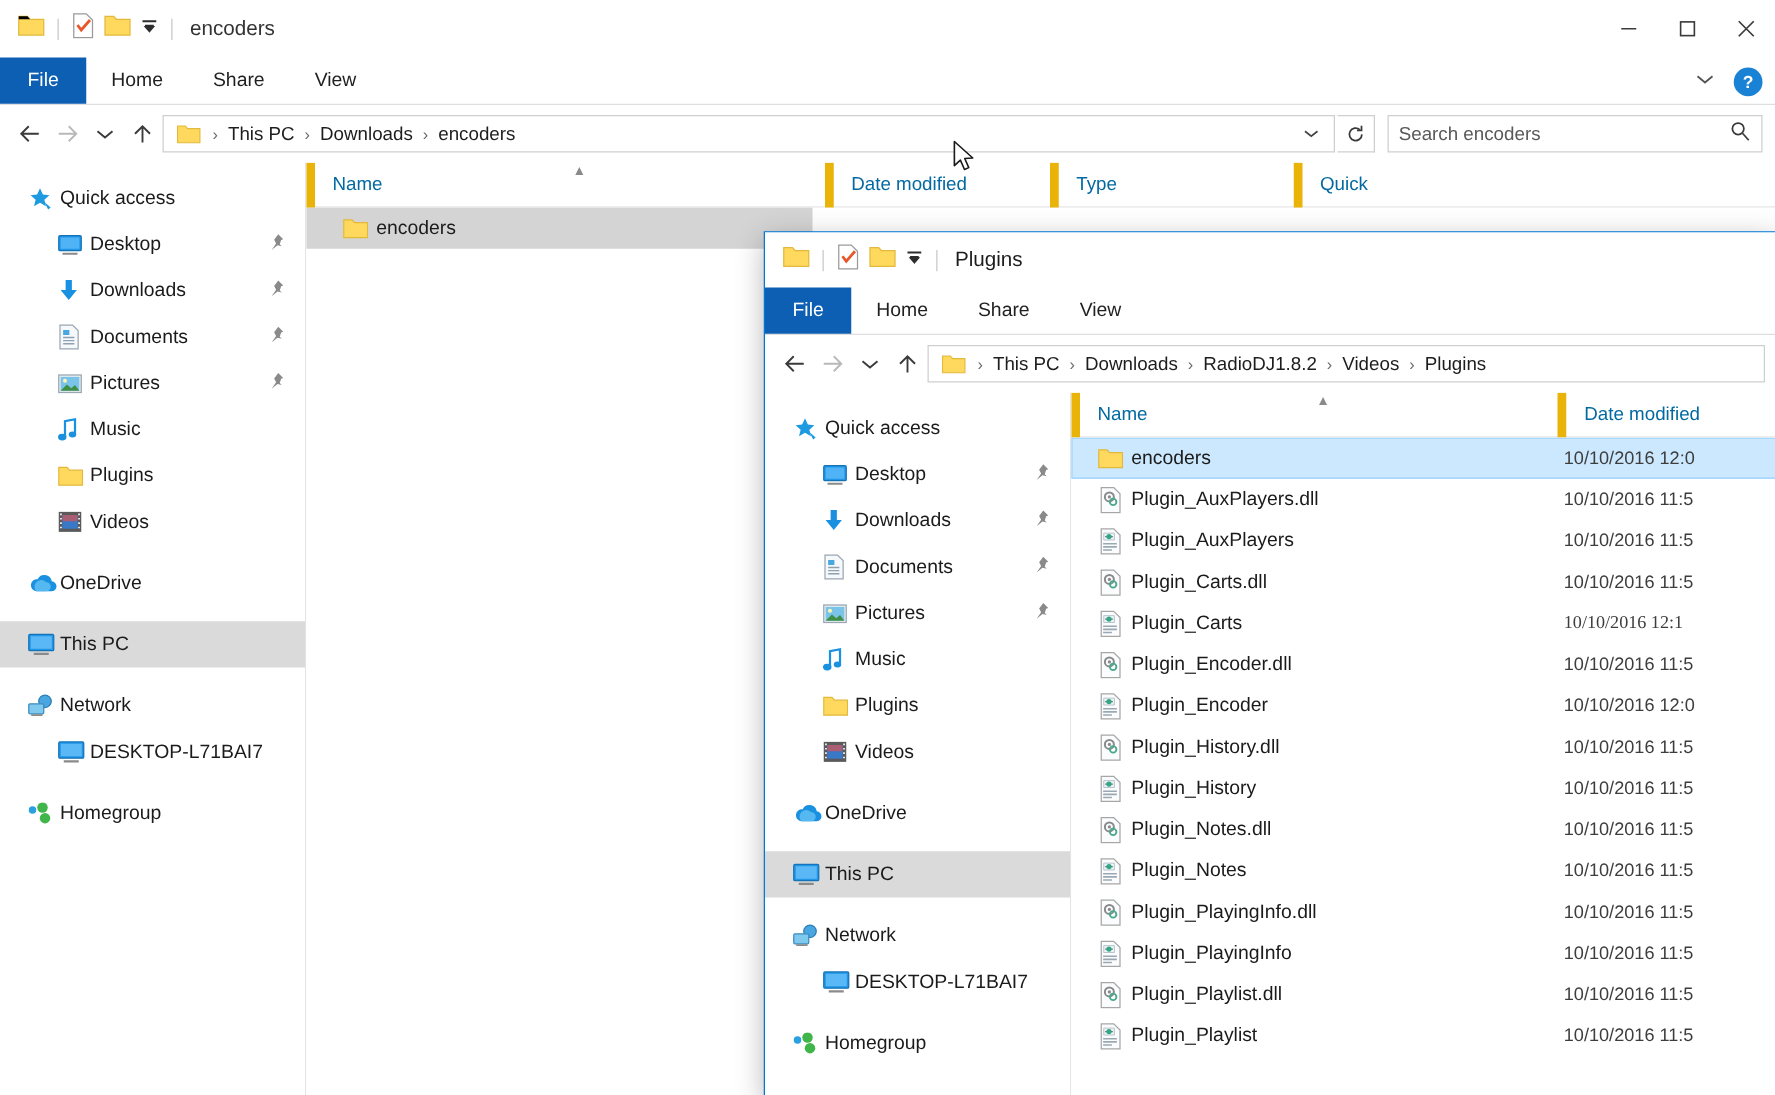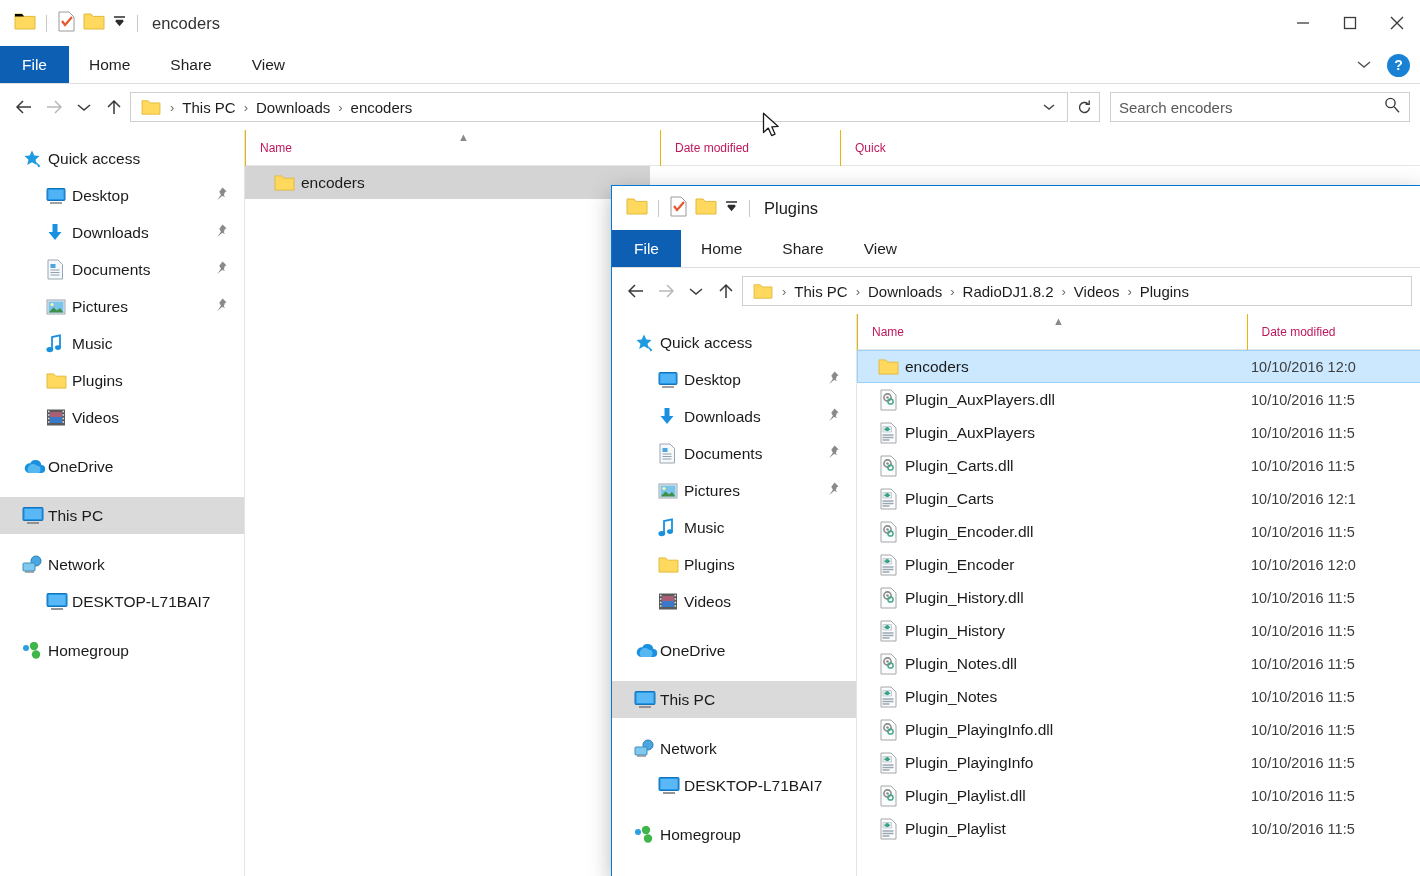--- a/index.html
+++ b/index.html
@@ -54,22 +54,22 @@
   .navpane.front-pane { width:245px; flex:0 0 245px; }
   .nrow { height:37px; display:flex; align-items:center; padding-left:22px; font-size:15.5px; color:#1b1b1b; position:relative; }
   .nrow.ind { padding-left:46px; }
   .nrow.sel { background:#dadada; }
   .nrow .ni { width:26px; flex:0 0 26px; display:flex; align-items:center; }
   .nrow .pin { position:absolute; right:16px; color:#8a8a8a; }
   .ngap { height:12px; }
 
   .listpane { flex:1; min-width:0; overflow:hidden; position:relative; background:#fff; }
   .colhdr { height:36px; display:flex; align-items:center; border-bottom:1px solid #e6e6e6; position:relative; }
-  .col { font-size:12px; color:#be185d; padding-left:14px; height:36px; display:flex;
-         align-items:center; border-left:1px solid #eab308; white-space:nowrap; }
+  .col { font-size:15px; color:#0369a1; padding-left:14px; height:36px; display:flex;
+         align-items:center; border-left:7px solid #eab308; white-space:nowrap; }
   .col:first-child { border-left:none; }
   .sortcaret { position:absolute; top:1px; font-size:11px; color:#8a8a8a; }
 
   .frow { height:33px; display:flex; align-items:center; font-size:15.5px; color:#1b1b1b; white-space:nowrap; }
   .frow .fi { width:34px; flex:0 0 34px; display:flex; align-items:center; justify-content:center; }
   .frow .fn { flex:0 0 auto; }
   .frow .fd { position:absolute; font-size:14.5px; color:#3d3d3d; }
   .frow.sel-active { background:#cce8ff; box-shadow: inset 0 0 0 1px #99d1ff; }
   .frow.sel-inactive { background:#d4d4d4; }
 
@@ -375,20 +375,21 @@
               </span>
             </span>
             <span>Homegroup</span>
           </div>
         </div>
       <div class="listpane">
         <div class="colhdr">
           <div class="sortcaret" style="left:213px;">▲</div>
           <div class="col" style="width:415px;">Name</div>
           <div class="col" style="width:180px;">Date modified</div>
+          <div class="col" style="width:195px;">Type</div>
           <div class="col" style="width:130px;">Quick</div>
         </div>
         <div id="backList">
             <div class="frow sel-inactive" style="width: 405px; margin-left: 0px;">
               <span class="fi">
                 <span style="display: flex; align-items: center;">
                   <svg width="21" height="18" viewBox="0 0 22 19">
                     <path d="M1 2h7l2 2.4h11V17H1z" fill="#ffd95e" stroke="#e2b93b"></path>
                   </svg>
                 </span>
@@ -716,21 +717,21 @@
                   <svg width="19" height="22" viewBox="0 0 19 22">
                     <path d="M2 1h10l5 5v15H2z" fill="#fbfcfd" stroke="#a6a6a6"></path>
                     <path d="M4 4.5h8.5v5.5H4z" fill="#eef3f7" stroke="#b8c4cd" stroke-width=".8"></path>
                     <circle cx="8.2" cy="7.2" r="2.1" fill="#2fa97f"></circle>
                     <path d="M5.2 7.2h1.2M10 7.2h1.2" stroke="#5b6b78" stroke-width="1"></path>
                     <path d="M3.5 13h11M3.5 15.5h11M3.5 18h7" stroke="#9aa8b4" stroke-width="1.3"></path>
                   </svg>
                 </span>
               </span>
               <span class="fn">Plugin_Carts</span>
-              <span class="fd" style="left: 394px;">10/10/2016 12:1</span>
+              <span class="fd" style="left: 394px; font-family: Liberation Serif, serif;">10/10/2016 12:1</span>
             </div>
             <div class="frow">
               <span class="fi">
                 <span style="display: flex; align-items: center;">
                   <svg width="19" height="22" viewBox="0 0 19 22">
                     <path d="M2 1h10l5 5v15H2z" fill="#fbfcfd" stroke="#a6a6a6"></path>
                     <circle cx="8.5" cy="8.5" r="3.6" fill="none" stroke="#8a8a8a" stroke-width="1.6"></circle>
                     <circle cx="8.5" cy="8.5" r="1.3" fill="#8a8a8a"></circle>
                     <circle cx="11.5" cy="12.5" r="2.6" fill="none" stroke="#4aa98a" stroke-width="1.5"></circle>
                   </svg>

